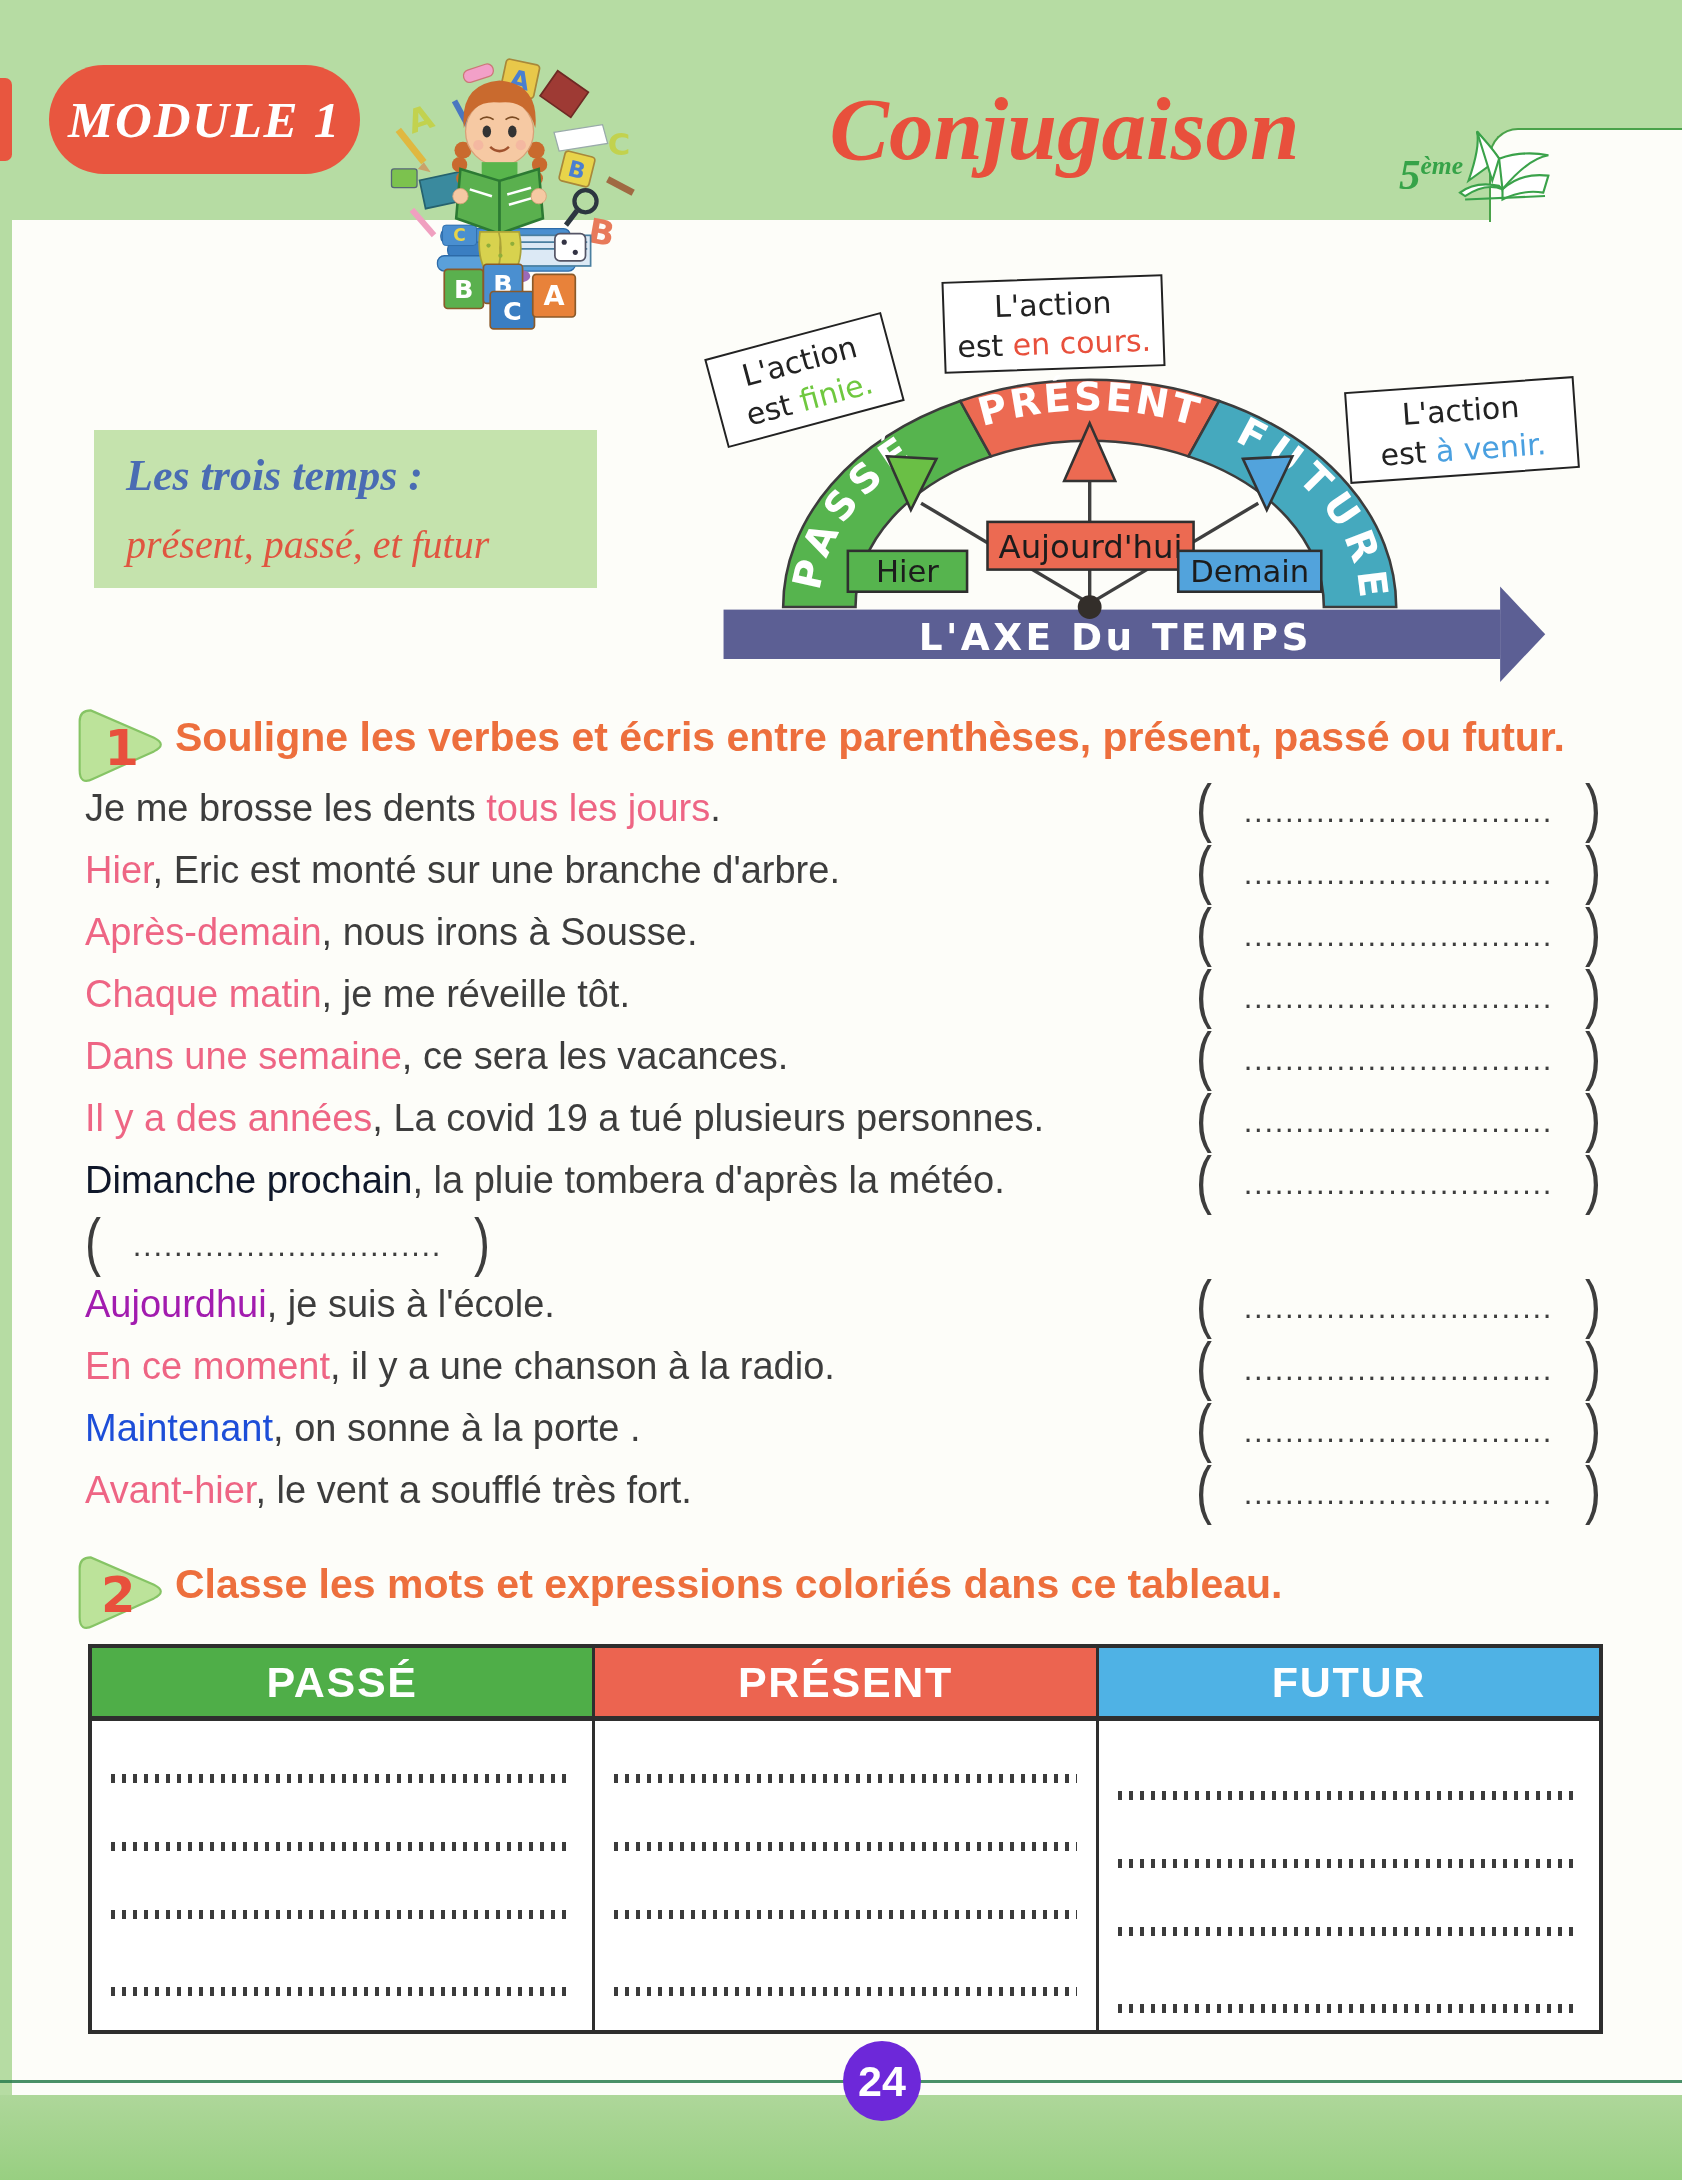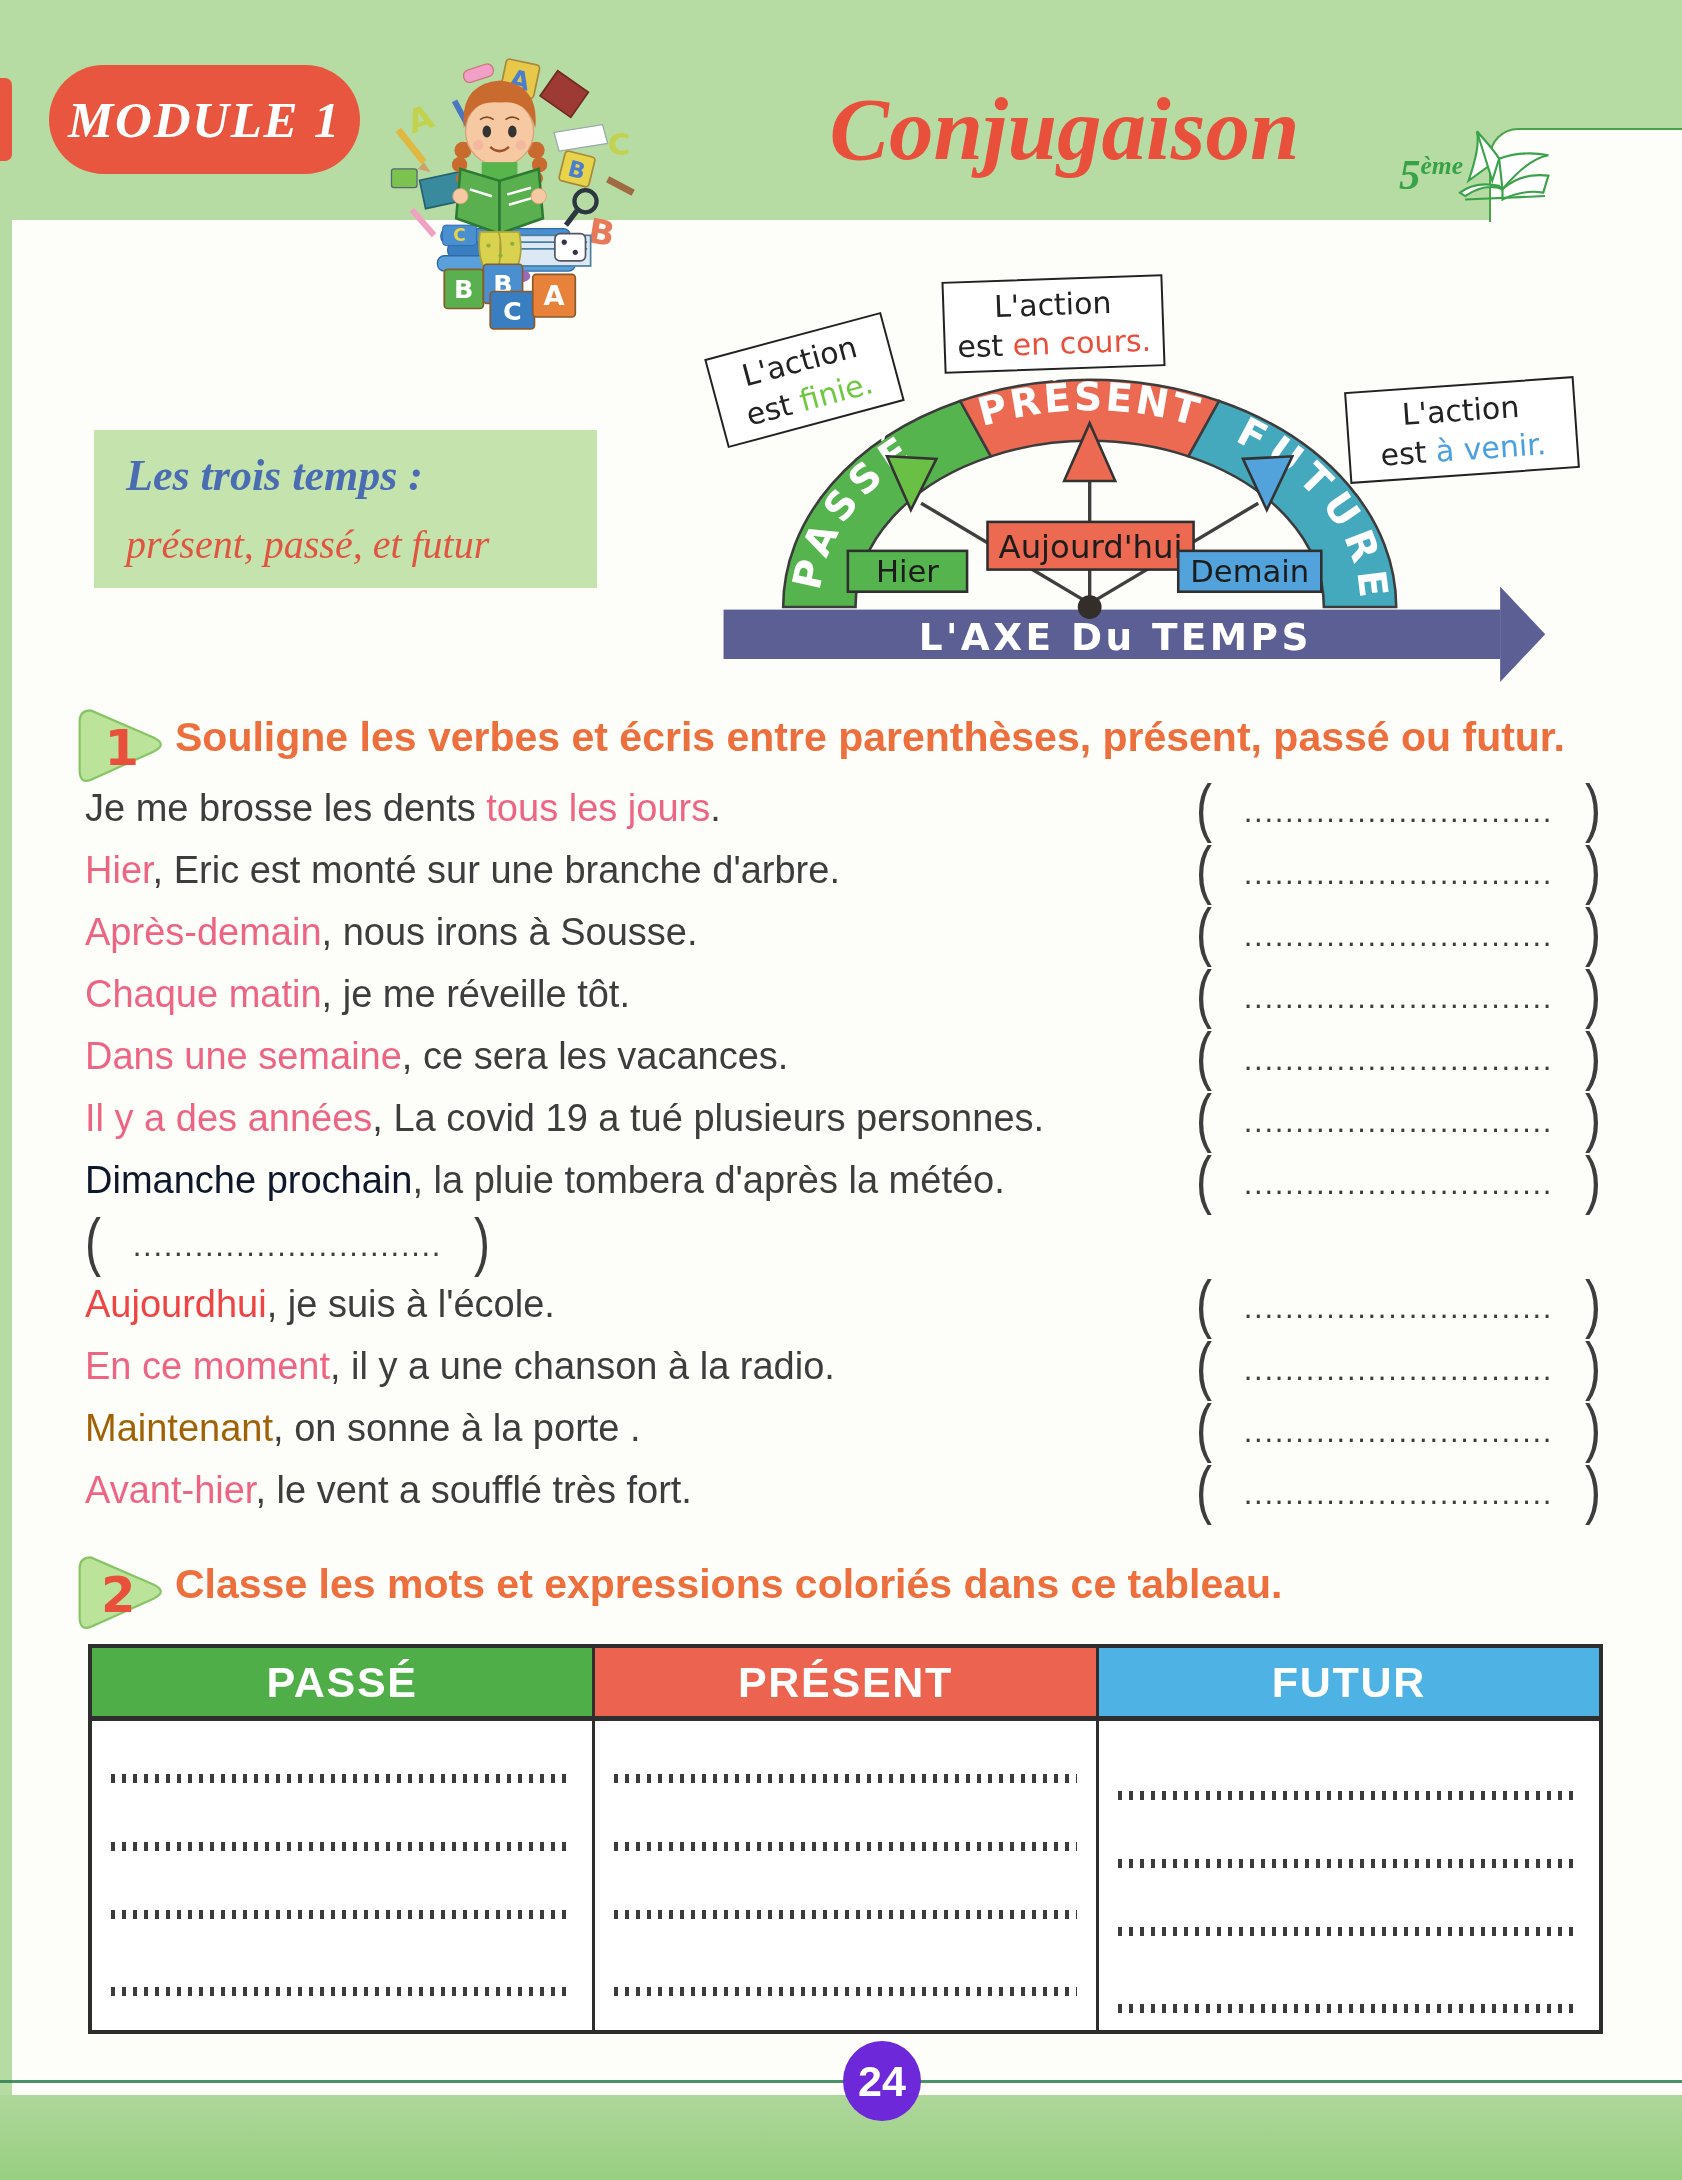--- a/index.html
+++ b/index.html
@@ -293,37 +293,37 @@
         </span>
       </div>
       <div class="sentence-row">
         <span class="answer">
           <span class="paren">(</span>
           <span class="dots">..............................</span>
           <span class="paren">)</span>
         </span>
       </div>
       <div class="sentence-row">
-        <span class="sentence-text"><span></span><span class="time-word" style="color: #ef4444; text-align: center;">Aujourdhui</span><span>, je suis à l'école.</span></span>
+        <span class="sentence-text"><span></span><span class="time-word" style="color: #a21caf; text-align: center;">Aujourdhui</span><span>, je suis à l'école.</span></span>
         <span class="answer">
           <span class="paren">(</span>
           <span class="dots">..............................</span>
           <span class="paren">)</span>
         </span>
       </div>
       <div class="sentence-row">
         <span class="sentence-text"><span></span><span class="time-word" style="color: rgb(238, 101, 132);">En ce moment</span><span>, il y a une chanson à la radio.</span></span>
         <span class="answer">
           <span class="paren">(</span>
           <span class="dots">..............................</span>
           <span class="paren">)</span>
         </span>
       </div>
       <div class="sentence-row">
-        <span class="sentence-text"><span></span><span class="time-word" style="color: #a16207;">Maintenant</span><span>, on sonne à la porte .</span></span>
+        <span class="sentence-text"><span></span><span class="time-word" style="color: #1d4ed8;">Maintenant</span><span>, on sonne à la porte .</span></span>
         <span class="answer">
           <span class="paren">(</span>
           <span class="dots">..............................</span>
           <span class="paren">)</span>
         </span>
       </div>
       <div class="sentence-row">
         <span class="sentence-text"><span></span><span class="time-word" style="color: rgb(238, 101, 132);">Avant-hier</span><span>, le vent a soufflé très fort.</span></span>
         <span class="answer">
           <span class="paren">(</span>

